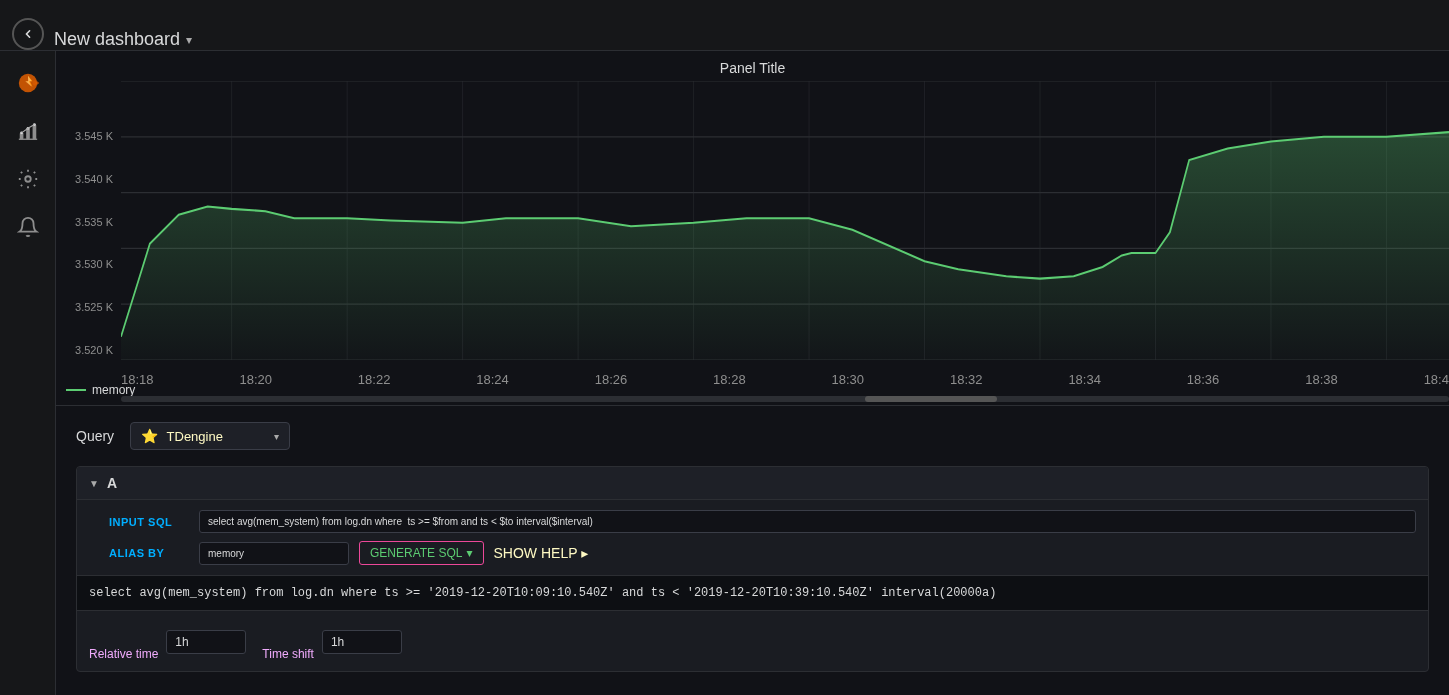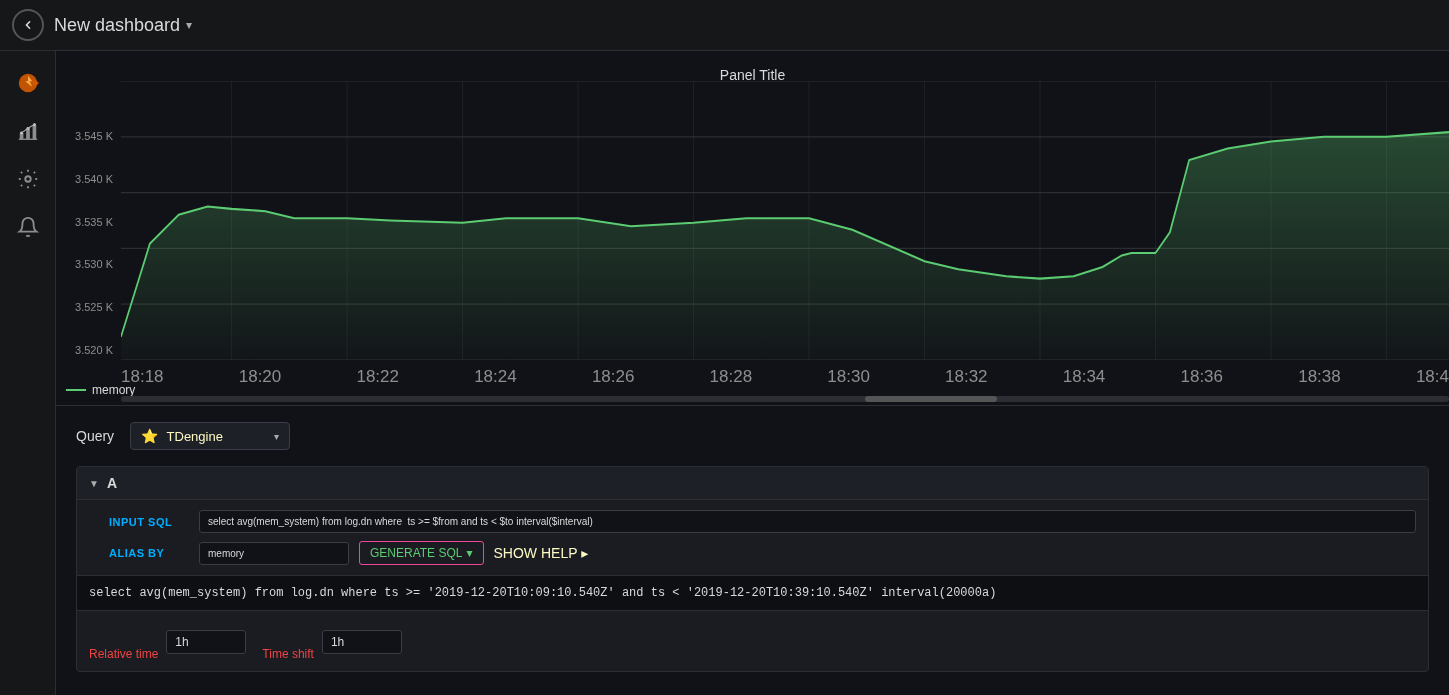--- a/index.html
+++ b/index.html
@@ -9,21 +9,21 @@
       font-family: 'Segoe UI', Arial, sans-serif;
       font-size: 13px;
       width: 1449px;
       height: 695px;
       overflow: hidden;
     }
 
     
     .header {
       display: flex;
-      align-items: center;
+      align-items: flex-end;
       height: 51px;
       background: #161719;
       border-bottom: 1px solid #2c2e33;
       padding: 0 12px;
       gap: 10px;
     }
     .header-back-btn {
       width: 32px;
       height: 32px;
       border-radius: 50%;
@@ -93,21 +93,21 @@
     
     .chart-area {
       background: #111217;
       position: relative;
       height: 355px;
       border-bottom: 1px solid #2c2e33;
       overflow: hidden;
     }
     .panel-title {
       position: absolute;
-      top: 16px;
+      top: 9px;
       left: 50%;
       transform: translateX(-50%);
       color: #d8d9da;
       font-size: 14px;
       font-weight: 500;
     }
     .legend-area {
       position: absolute;
       bottom: 8px;
       left: 10px;
@@ -294,21 +294,21 @@
       gap: 16px;
       align-items: center;
       border-top: 1px solid #2c2e33;
     }
     .time-field {
       display: flex;
       align-items: center;
       gap: 8px;
     }
     .time-label {
-      color: #ef4444;
+      color: #f0abfc;
       font-size: 12px;
       margin-top: 24px;
     }
     .time-input {
       background: #111217;
       border: 1px solid #3a3d47;
       border-radius: 3px;
       color: #d8d9da;
       font-size: 12px;
       padding: 4px 8px;
@@ -415,21 +415,21 @@
               <stop offset="0%" stop-color="#5ccc72" stop-opacity="0.3"></stop>
               <stop offset="100%" stop-color="#5ccc72" stop-opacity="0.02"></stop>
             </linearGradient>
           </defs>
 
           <polygon points="0,240 0,220 30,140 60,115 90,108 115,110 150,112 180,118 235,118 280,120 355,122 400,118 475,118 530,125 595,122 650,118 715,118 760,128 835,155 870,162 920,168 955,170 990,168 1020,160 1040,150 1050,148 1060,148 1070,148 1075,148 1090,130 1110,68 1150,58 1195,52 1250,48 1315,48 1380,44 1380,240" fill="url(#lineGrad)"></polygon>
           <polyline points="0,220 30,140 60,115 90,108 115,110 150,112 180,118 235,118 280,120 355,122 400,118 475,118 530,125 595,122 650,118 715,118 760,128 835,155 870,162 920,168 955,170 990,168 1020,160 1040,150 1050,148 1060,148 1070,148 1075,148 1090,130 1110,68 1150,58 1195,52 1250,48 1315,48 1380,44" fill="none" stroke="#5ccc72" stroke-width="1.8"></polyline>
         </svg>
       </div>
 
-      <div style="position:absolute;bottom:18px;left:65px;right:0;display:flex;justify-content:space-between;font-size:17px;color:#8e8e8e;">
+      <div style="position:absolute;bottom:18px;left:65px;right:0;display:flex;justify-content:space-between;font-size:13px;color:#8e8e8e;">
         <span>18:18</span>
         <span>18:20</span>
         <span>18:22</span>
         <span>18:24</span>
         <span>18:26</span>
         <span>18:28</span>
         <span>18:30</span>
         <span>18:32</span>
         <span>18:34</span>
         <span>18:36</span>

